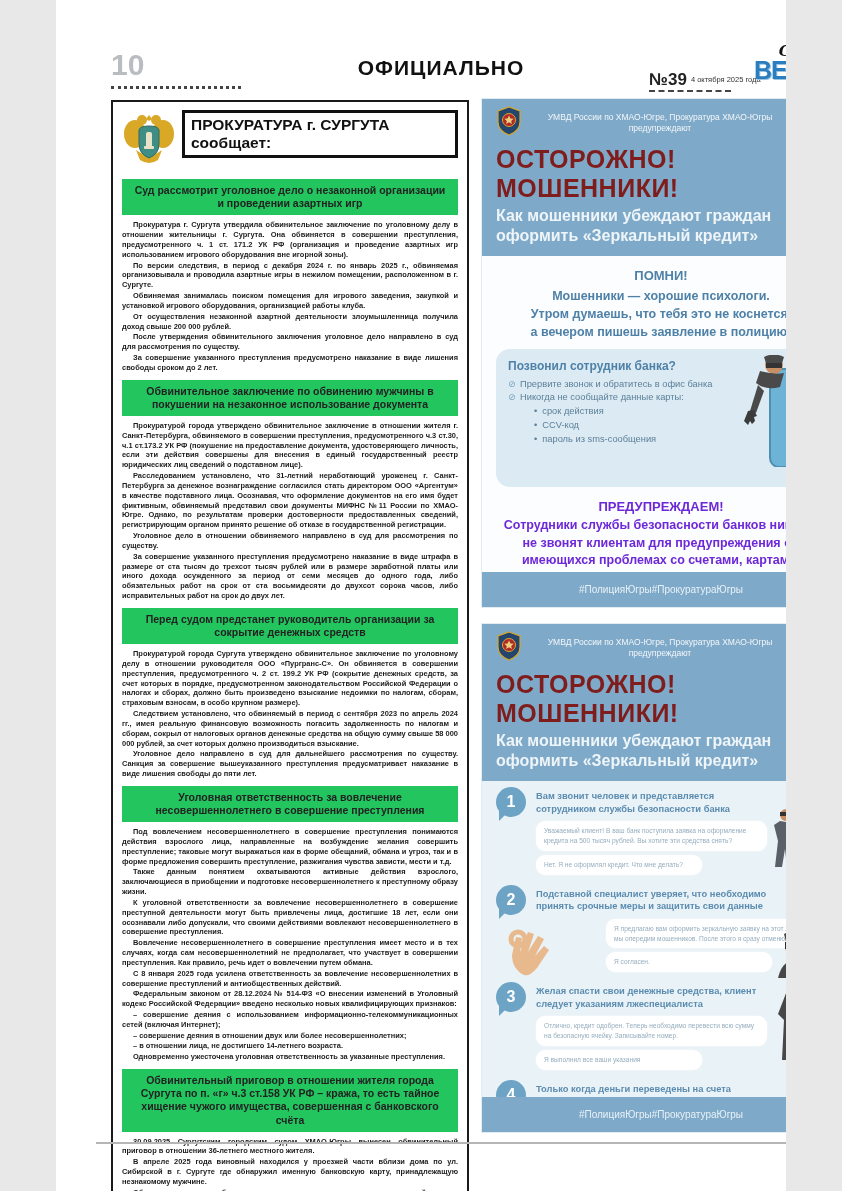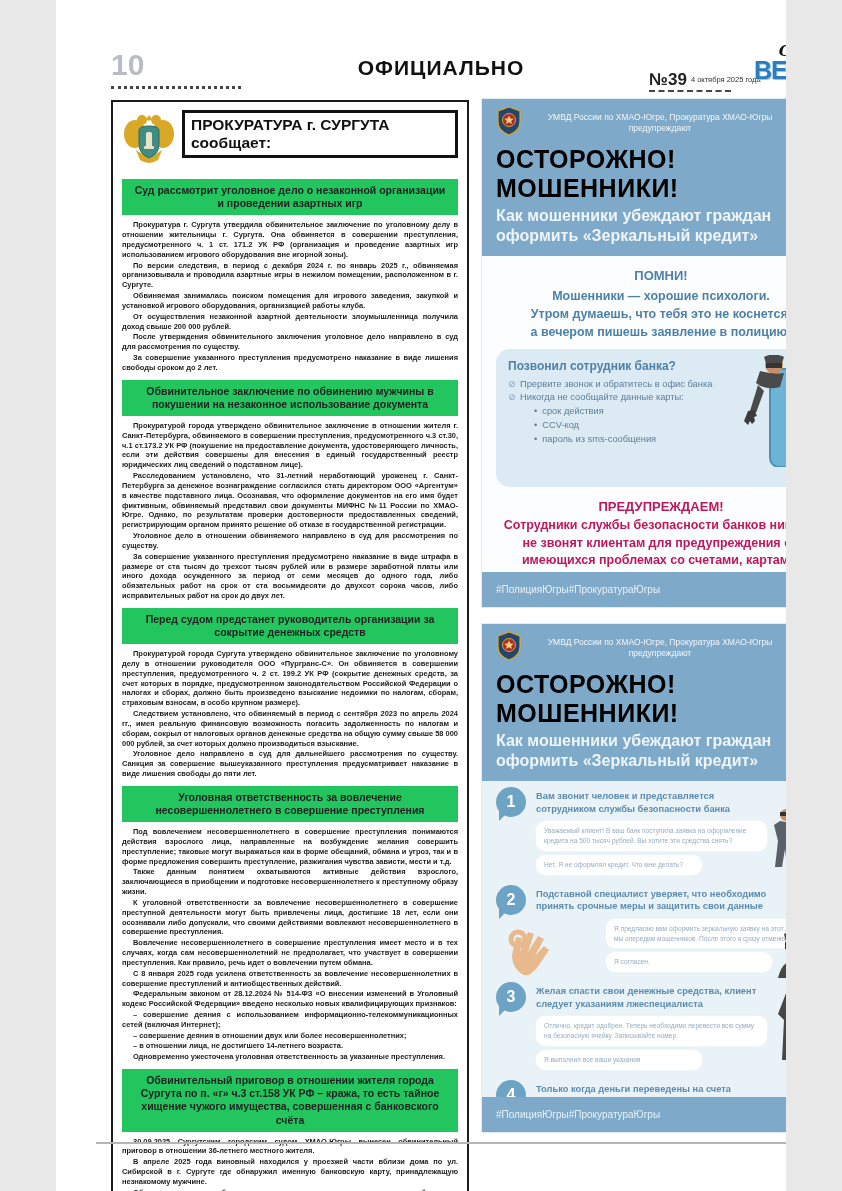--- a/index.html
+++ b/index.html
@@ -35,38 +35,38 @@
   .lc-p{font-size:7.45px;font-weight:bold;color:#1c1c1c;line-height:1.32;text-align:justify;
         margin:0 0 1px 0;text-indent:11px;}
 
   
   .right-col{position:absolute;left:425px;top:98px;width:360px;}
   .poster{position:relative;width:360px;background:#fbfdfe;overflow:hidden;margin-bottom:15px;
           border:1px solid #e3ecf2;box-sizing:border-box;}
   .poster-head{background:#7fa9c8;color:#fff;padding:7px 14px 10px 14px;}
   .org-row{display:flex;align-items:center;justify-content:space-between;}
   .org-text{flex:1;text-align:center;font-size:8.5px;line-height:1.3;color:#f2f7fa;padding:0 6px;}
-  .poster-title{font-size:25px;font-weight:bold;letter-spacing:.5px;margin-top:5px;color:#000000;}
+  .poster-title{font-size:25px;font-weight:bold;letter-spacing:.5px;margin-top:5px;color:#7f1d1d;}
   .poster-sub{font-size:16px;font-weight:bold;color:#eef5f9;line-height:1.25;margin-top:3px;}
   .hash-bar{position:relative;background:#7fa9c8;color:#e8f1f7;font-size:10px;
-            display:flex;justify-content:flex-start;padding:12px 14px;margin-top:10px;}
+            display:flex;justify-content:center;padding:12px 14px;margin-top:10px;}
 
   .remember{padding:12px 18px 4px 18px;text-align:center;color:#4e81a8;}
   .remember-t{font-size:13px;font-weight:bold;margin-bottom:4px;}
   .remember-l{font-size:12.5px;font-weight:bold;line-height:1.45;}
 
   .card{position:relative;background:#dcebf3;border-radius:14px;margin:4px 14px 0 14px;
         padding:10px 12px;min-height:118px;}
   .card-title{color:#4e81a8;font-size:12px;font-weight:bold;margin-bottom:6px;}
   .check-item{display:flex;font-size:9.3px;color:#5b7f99;margin:3px 0;max-width:225px;}
   .check-ic{flex:0 0 12px;color:#7aa2bf;font-size:9px;}
   .blt{font-size:9.3px;color:#5b7f99;margin-left:26px;line-height:1.5;}
   .blt:before{content:"•";margin-right:5px;color:#5b7f99;}
 
-  .warn{padding:12px 16px 0 16px;text-align:center;color:#be185d;}
+  .warn{padding:12px 16px 0 16px;text-align:center;color:#6d28d9;}
   .warn-t{font-size:13px;font-weight:bold;margin-bottom:3px;}
   .warn-x{font-size:12.5px;font-weight:bold;line-height:1.4;}
   .advice{display:flex;align-items:center;padding:10px 14px 0 14px;}
   .advice-card{background:#dcebf3;border-radius:12px;padding:9px 12px;margin-left:10px;
                font-size:9.5px;color:#56809f;line-height:1.45;flex:1;}
 
   .step{position:relative;padding:6px 14px 4px 14px;}
   .step-row{display:flex;align-items:flex-start;}
   .step-circle{flex:0 0 30px;height:30px;width:30px;background:#6da3c4;border-radius:50%;
                color:#fff;font-size:16px;font-weight:bold;text-align:center;line-height:30px;

